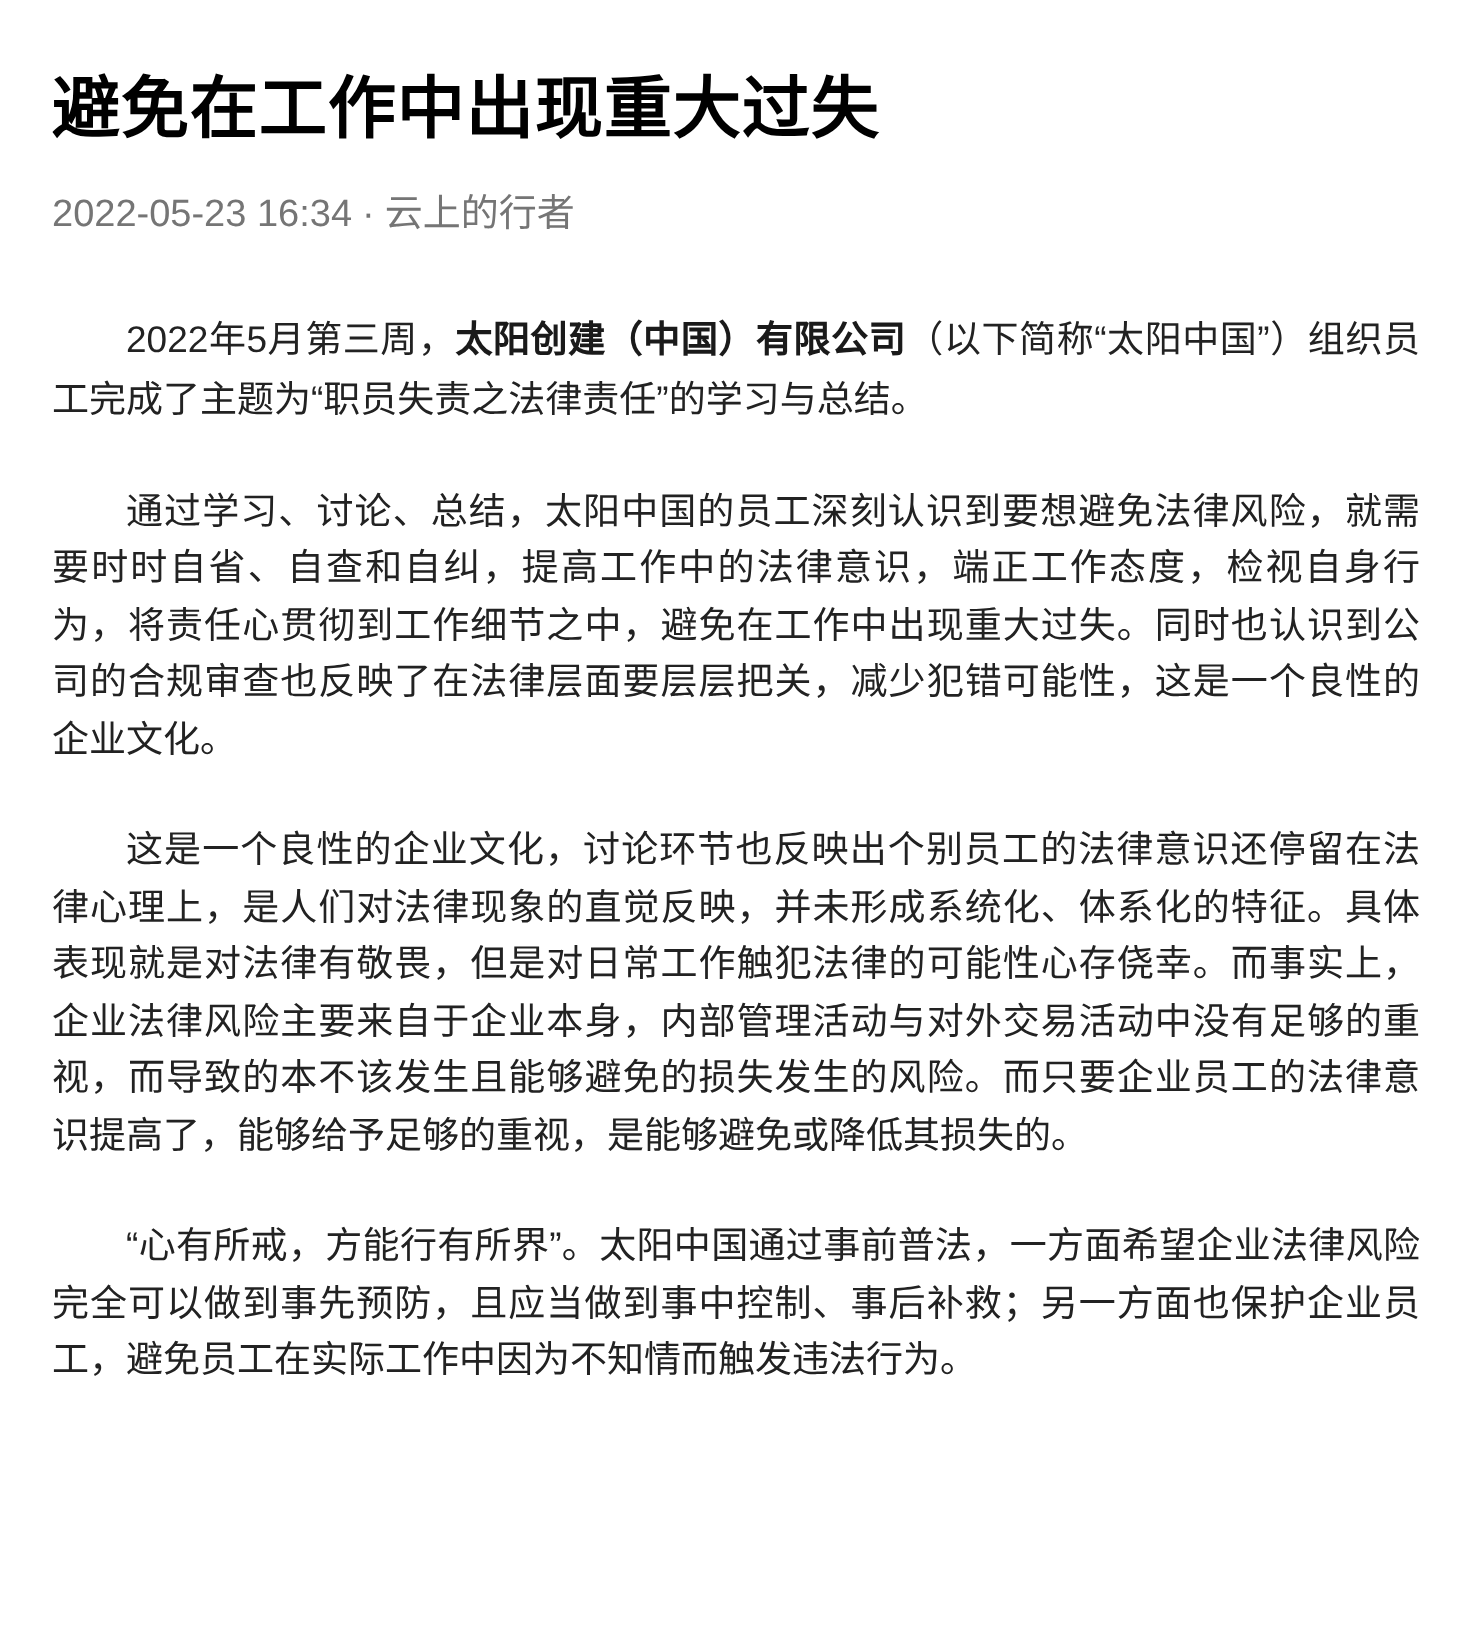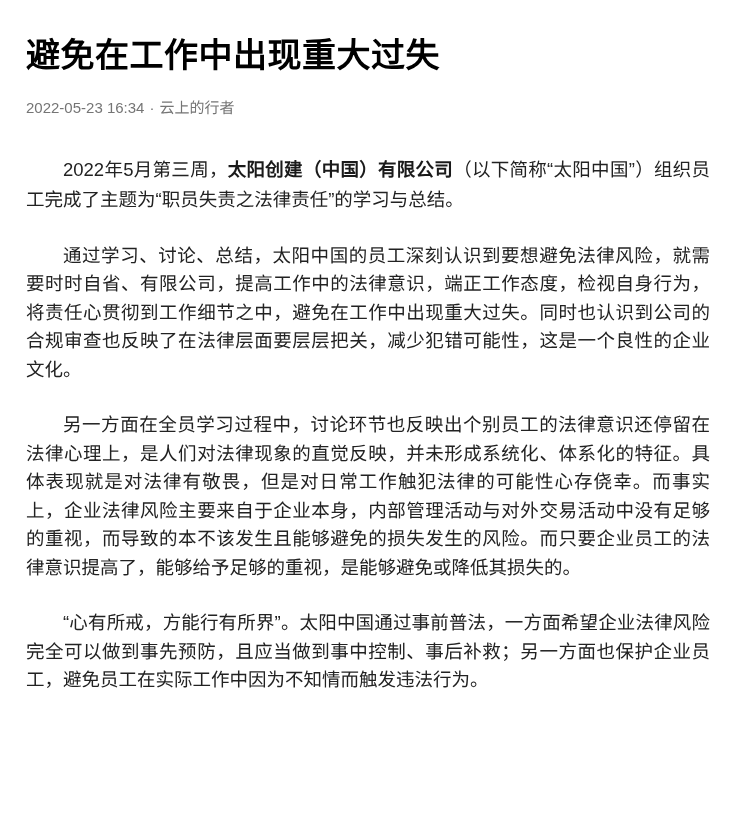--- a/index.html
+++ b/index.html
@@ -22,21 +22,21 @@
   .article-title {
     margin: 0;
     font-size: 34px;
     line-height: 1.25;
     font-weight: 700;
     color: #000000;
     letter-spacing: 0.5px;
   }
   .article-meta {
     margin-top: 20px;
-    font-size: 15px;
+    font-size: 19px;
     line-height: 21px;
     color: #757575;
   }
   .article-meta .sep {
     margin: 0 5px;
   }
   .article-body {
     margin-top: 38px;
   }
   .article-body p {
@@ -62,21 +62,21 @@
 
   <div class="article-meta">
     <span>2022-05-23 16:34</span><span class="sep">·</span><span>云上的行者</span>
   </div>
 
   <div class="article-body">
 
     <p><span>2022年5月第三周，</span><b>太阳创建（中国）有限公司</b><span>（以下简称“太阳中国”）组织员工完成了主题为“职员失责之法律责任”的学习与总结。</span></p>
 
 
-    <p>通过学习、讨论、总结，太阳中国的员工深刻认识到要想避免法律风险，就需要时时自省、有限公司，提高工作中的法律意识，端正工作态度，检视自身行为，将责任心贯彻到工作细节之中，避免在工作中出现重大过失。同时也认识到公司的合规审查也反映了在法律层面要层层把关，减少犯错可能性，这是一个良性的企业文化。</p>
+    <p>通过学习、讨论、总结，太阳中国的员工深刻认识到要想避免法律风险，就需要时时自省、自查和自纠，提高工作中的法律意识，端正工作态度，检视自身行为，将责任心贯彻到工作细节之中，避免在工作中出现重大过失。同时也认识到公司的合规审查也反映了在法律层面要层层把关，减少犯错可能性，这是一个良性的企业文化。</p>
 
-    <p>另一方面在全员学习过程中，讨论环节也反映出个别员工的法律意识还停留在法律心理上，是人们对法律现象的直觉反映，并未形成系统化、体系化的特征。具体表现就是对法律有敬畏，但是对日常工作触犯法律的可能性心存侥幸。而事实上，企业法律风险主要来自于企业本身，内部管理活动与对外交易活动中没有足够的重视，而导致的本不该发生且能够避免的损失发生的风险。而只要企业员工的法律意识提高了，能够给予足够的重视，是能够避免或降低其损失的。</p>
+    <p>这是一个良性的企业文化，讨论环节也反映出个别员工的法律意识还停留在法律心理上，是人们对法律现象的直觉反映，并未形成系统化、体系化的特征。具体表现就是对法律有敬畏，但是对日常工作触犯法律的可能性心存侥幸。而事实上，企业法律风险主要来自于企业本身，内部管理活动与对外交易活动中没有足够的重视，而导致的本不该发生且能够避免的损失发生的风险。而只要企业员工的法律意识提高了，能够给予足够的重视，是能够避免或降低其损失的。</p>
 
     <p>“心有所戒，方能行有所界”。太阳中国通过事前普法，一方面希望企业法律风险完全可以做到事先预防，且应当做到事中控制、事后补救；另一方面也保护企业员工，避免员工在实际工作中因为不知情而触发违法行为。</p>
 
   </div>
 
 </div>
 
 </body></html>

